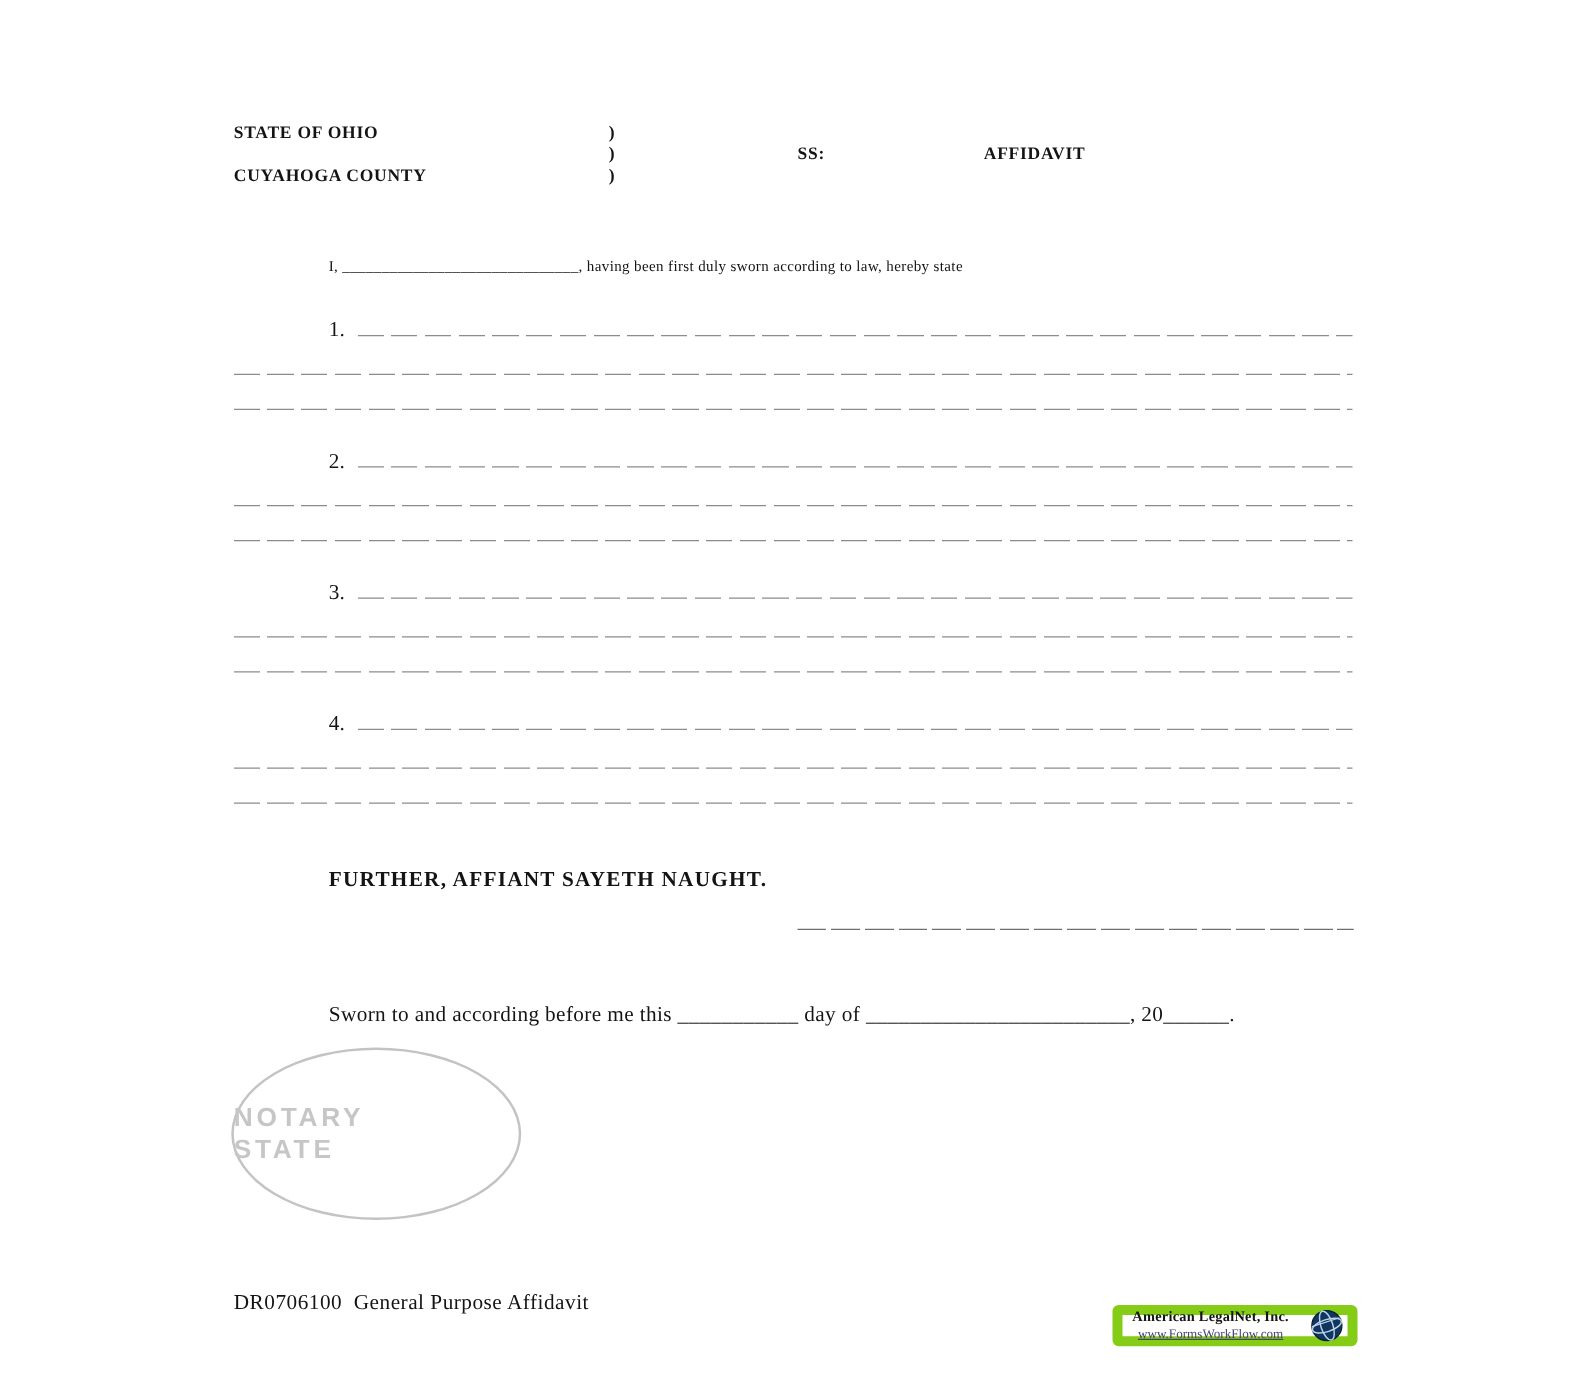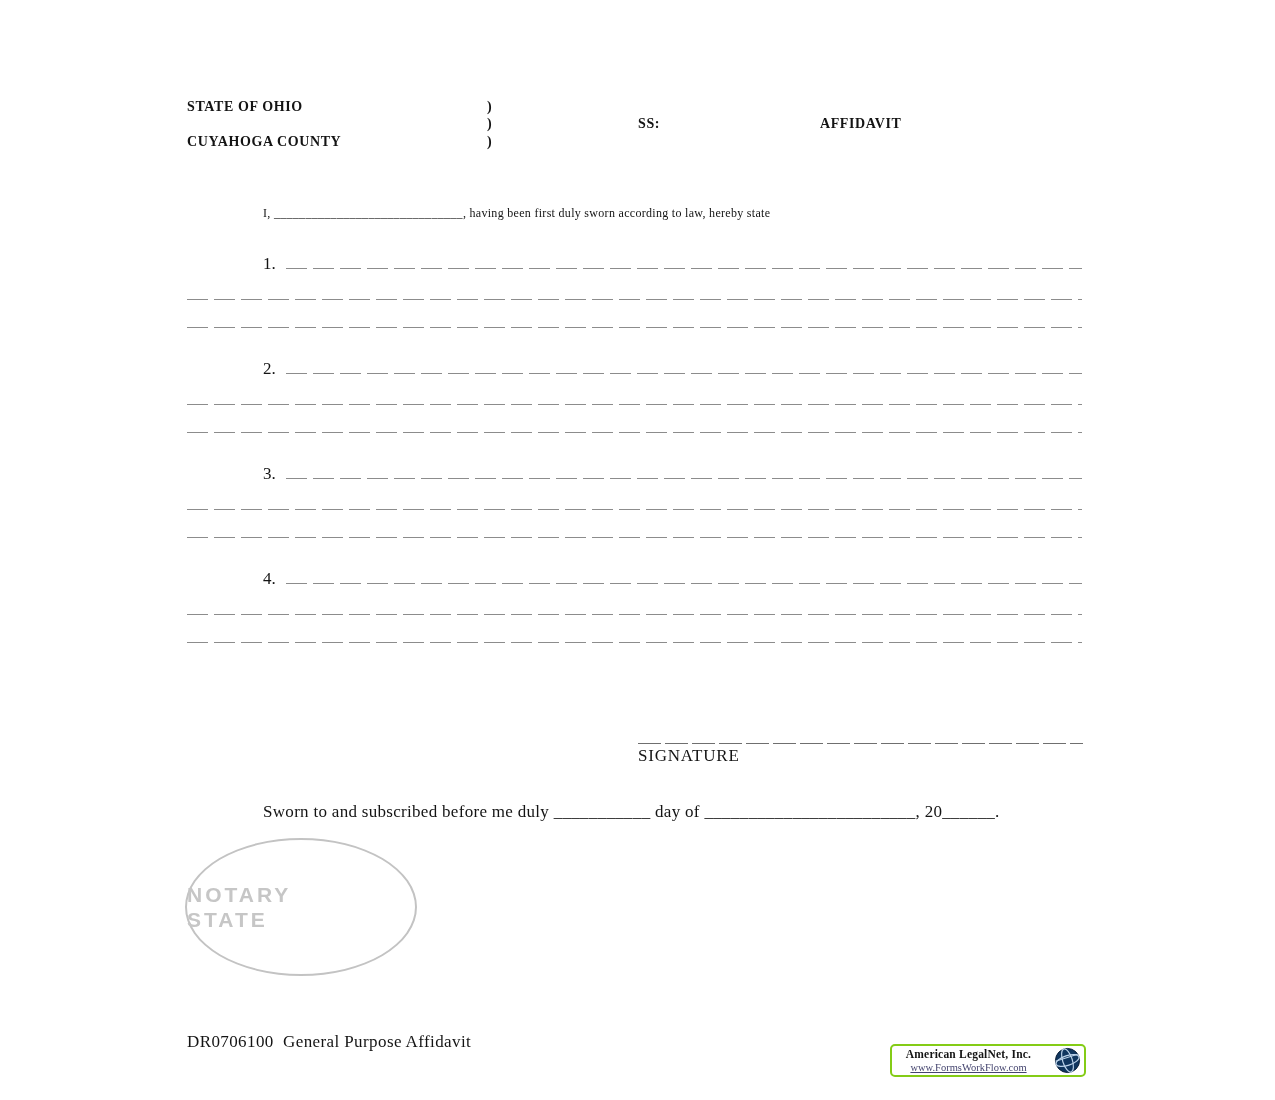--- a/index.html
+++ b/index.html
@@ -13,21 +13,21 @@
   }
   
   .caption{position:absolute;left:187px;top:99px;width:898px;height:60px;}
   .caption .bold{font-weight:bold;font-size:14px;letter-spacing:0.6px;}
   .cap-state{position:absolute;left:0;top:0;}
   .cap-paren1{position:absolute;left:300px;top:0;}
   .cap-paren2{position:absolute;left:300px;top:17px;}
   .cap-county{position:absolute;left:0;top:35px;}
   .cap-paren3{position:absolute;left:300px;top:35px;}
   .cap-ss{position:absolute;left:451px;top:17px;}
-  .cap-title{position:absolute;left:600px;top:17px;letter-spacing:1.6px;margin-left:33px;}
+  .cap-title{position:absolute;left:600px;top:17px;letter-spacing:1.6px;}
   
   .intro{position:absolute;left:187px;top:204px;width:900px;font-size:12px;letter-spacing:0.3px;line-height:19px;}
   .intro .l1{text-indent:76px;white-space:pre;}
   .intro .l2{white-space:pre;}
   
   .items{position:absolute;left:187px;top:244px;width:895px;}
   .item{margin-bottom:21px;}
   .item-row{height:28px;display:flex;align-items:flex-end;}
   .item-num{margin-left:76px;margin-right:10px;font-size:17px;line-height:17px;}
   .dash-line{
@@ -51,21 +51,21 @@
     position:absolute;left:185px;top:838px;width:228px;height:134px;
     border:2px solid #c3c3c3;border-radius:50%;
     display:flex;flex-direction:column;align-items:flex-start;justify-content:center;
     font-family:"Liberation Sans", sans-serif;
     color:#c6c6c6;font-size:21px;font-weight:bold;letter-spacing:3px;line-height:25px;
   }
   
   .docid{position:absolute;left:187px;top:1032px;font-size:17px;letter-spacing:0.4px;white-space:pre;}
   .vendor{
     position:absolute;left:890px;top:1044px;width:196px;height:33px;
-    border:2px solid #84cc16;border-radius:5px;
+    border:8px solid #84cc16;border-radius:5px;
     display:flex;align-items:center;gap:12px;
     padding:1px 3px;box-sizing:border-box;background:#fff;
   }
   .vendor-text{flex:1;text-align:center;line-height:13px;}
   .vendor-name{font-weight:bold;font-size:11.5px;letter-spacing:0.2px;}
   .vendor-url{font-size:10.5px;color:#44446e;text-decoration:underline;cursor:pointer;}
   .globe{width:27px;height:27px;flex:0 0 auto;}
 </style>
 </head>
 <body>
@@ -114,27 +114,27 @@
     <div class="item">
       <div class="item-row">
         <span class="item-num">4.</span>
         <span class="dash-line"></span>
       </div>
       <div class="full-row"></div>
       <div class="full-row"></div>
     </div>
   </div>
 
+  <div class="further">FURTHER, AFFIANT SAYETH NAUGHT.</div>
 
   <div class="sigblock">
     <div class="sig-line"></div>
-    <div class="sig-label">SIGNATURE</div>
   </div>
 
-  <div class="sworn">Sworn to and subscribed before me duly ___________ day of ________________________, 20______.</div>
+  <div class="sworn">Sworn to and according before me this ___________ day of ________________________, 20______.</div>
 
   <div class="seal">
     <div>NOTARY</div>
     <div>STATE</div>
   </div>
 
 
   <div class="docid">DR0706100  General Purpose Affidavit</div>
 
   <div class="vendor">

